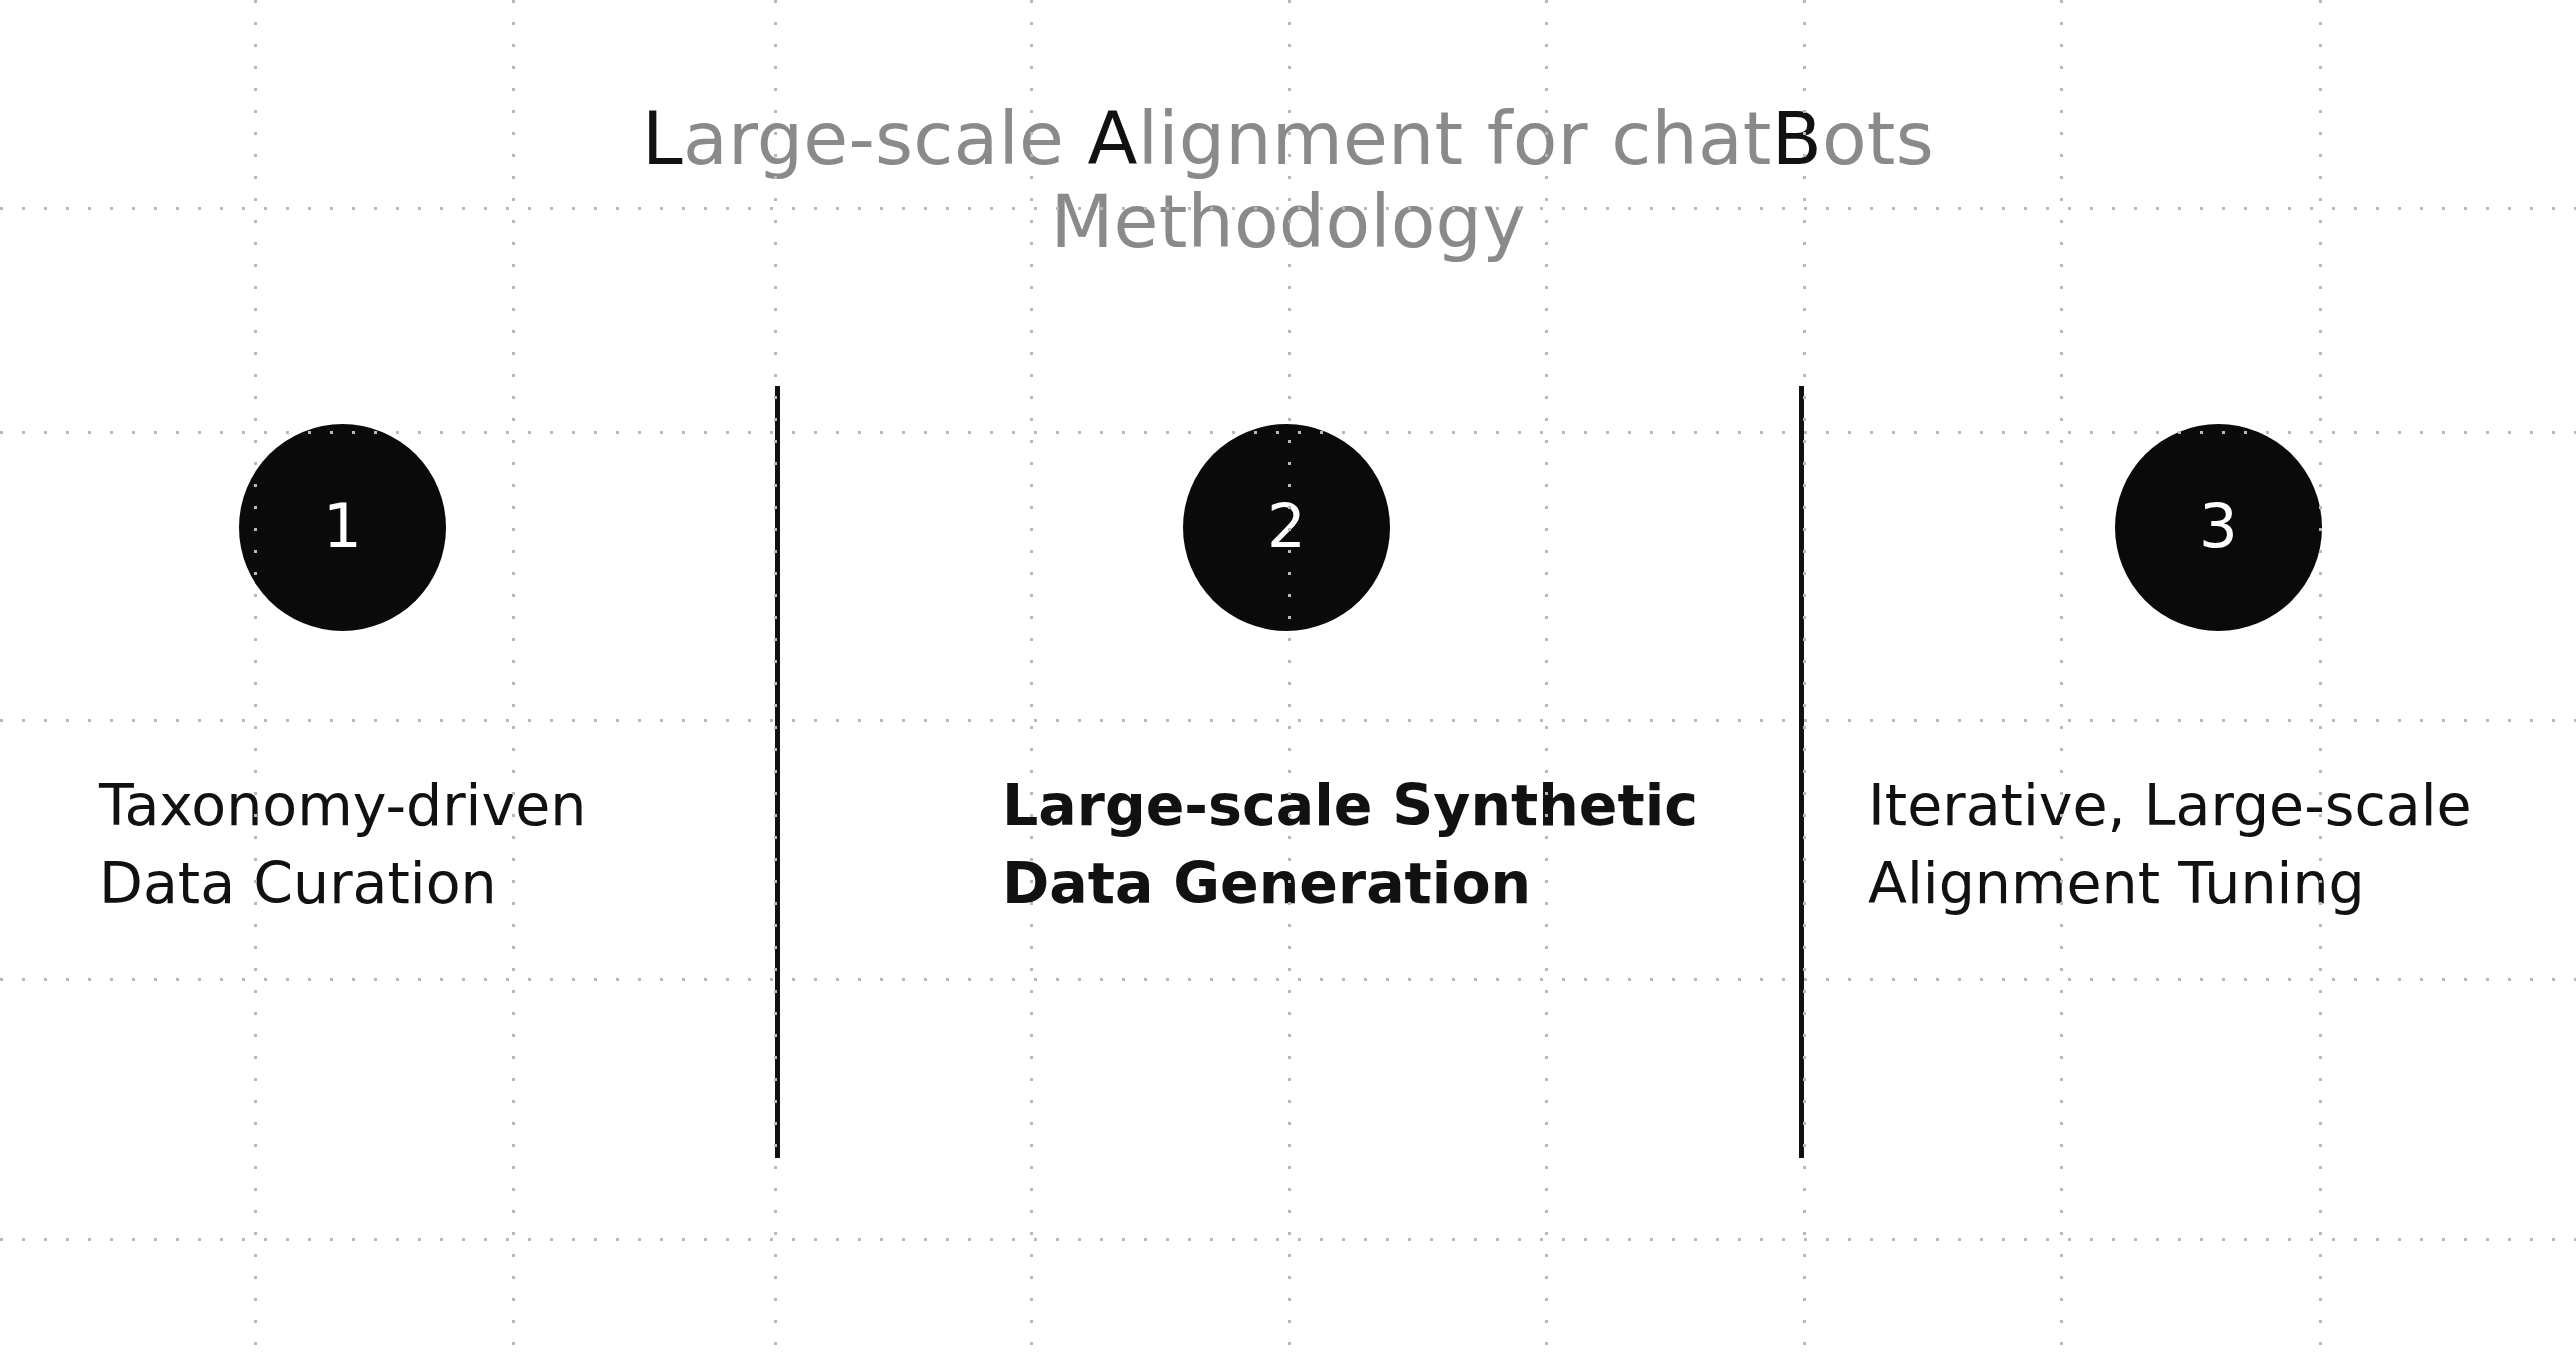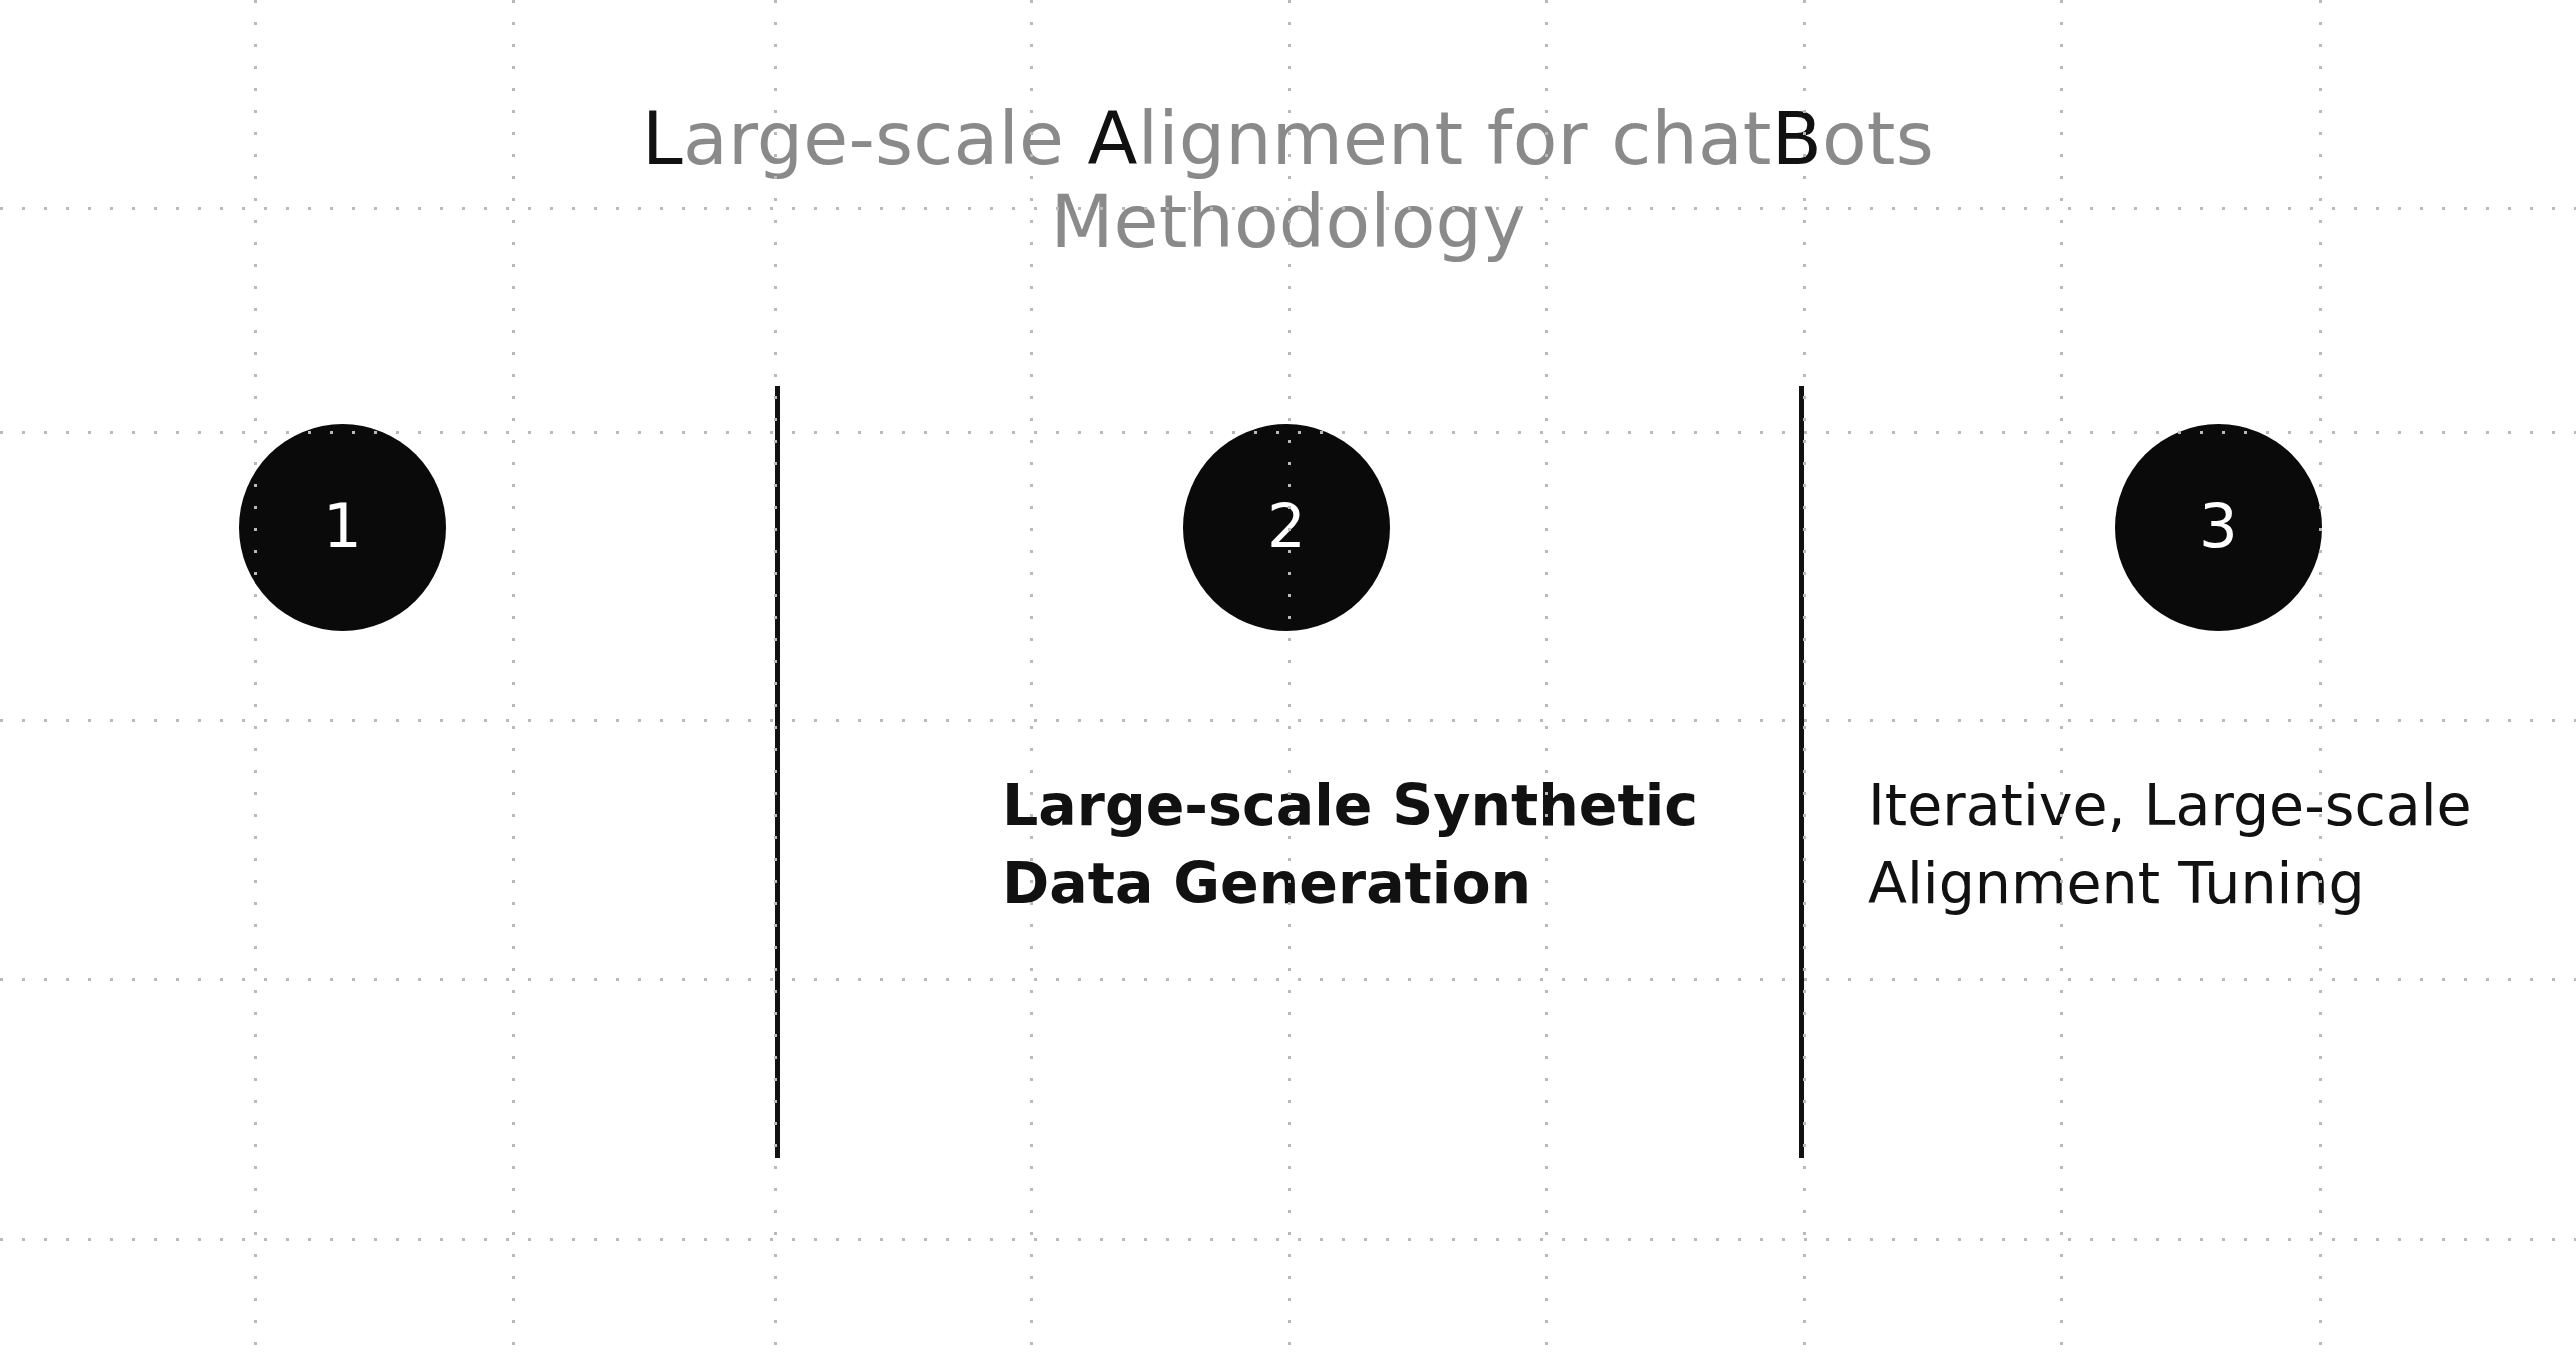--- a/index.html
+++ b/index.html
@@ -166,20 +166,22 @@
     <div class="title-line" id="title-line-1"><span class="hl">L</span><span>arge-scale </span><span class="hl">A</span><span>lignment for chat</span><span class="hl">B</span><span>ots</span></div>
     <div class="title-line">Methodology</div>
   </div>
 
   <div class="columns">
 
     <div class="step step-1">
       <div class="badge">
         <span class="badge-num">1</span>
       </div>
+      <div class="caption">Taxonomy-driven
+Data Curation</div>
     </div>
 
     <div class="step step-2">
       <div class="badge">
         <span class="badge-num">2</span>
       </div>
       <div class="caption">Large-scale Synthetic
 Data Generation</div>
     </div>
 

